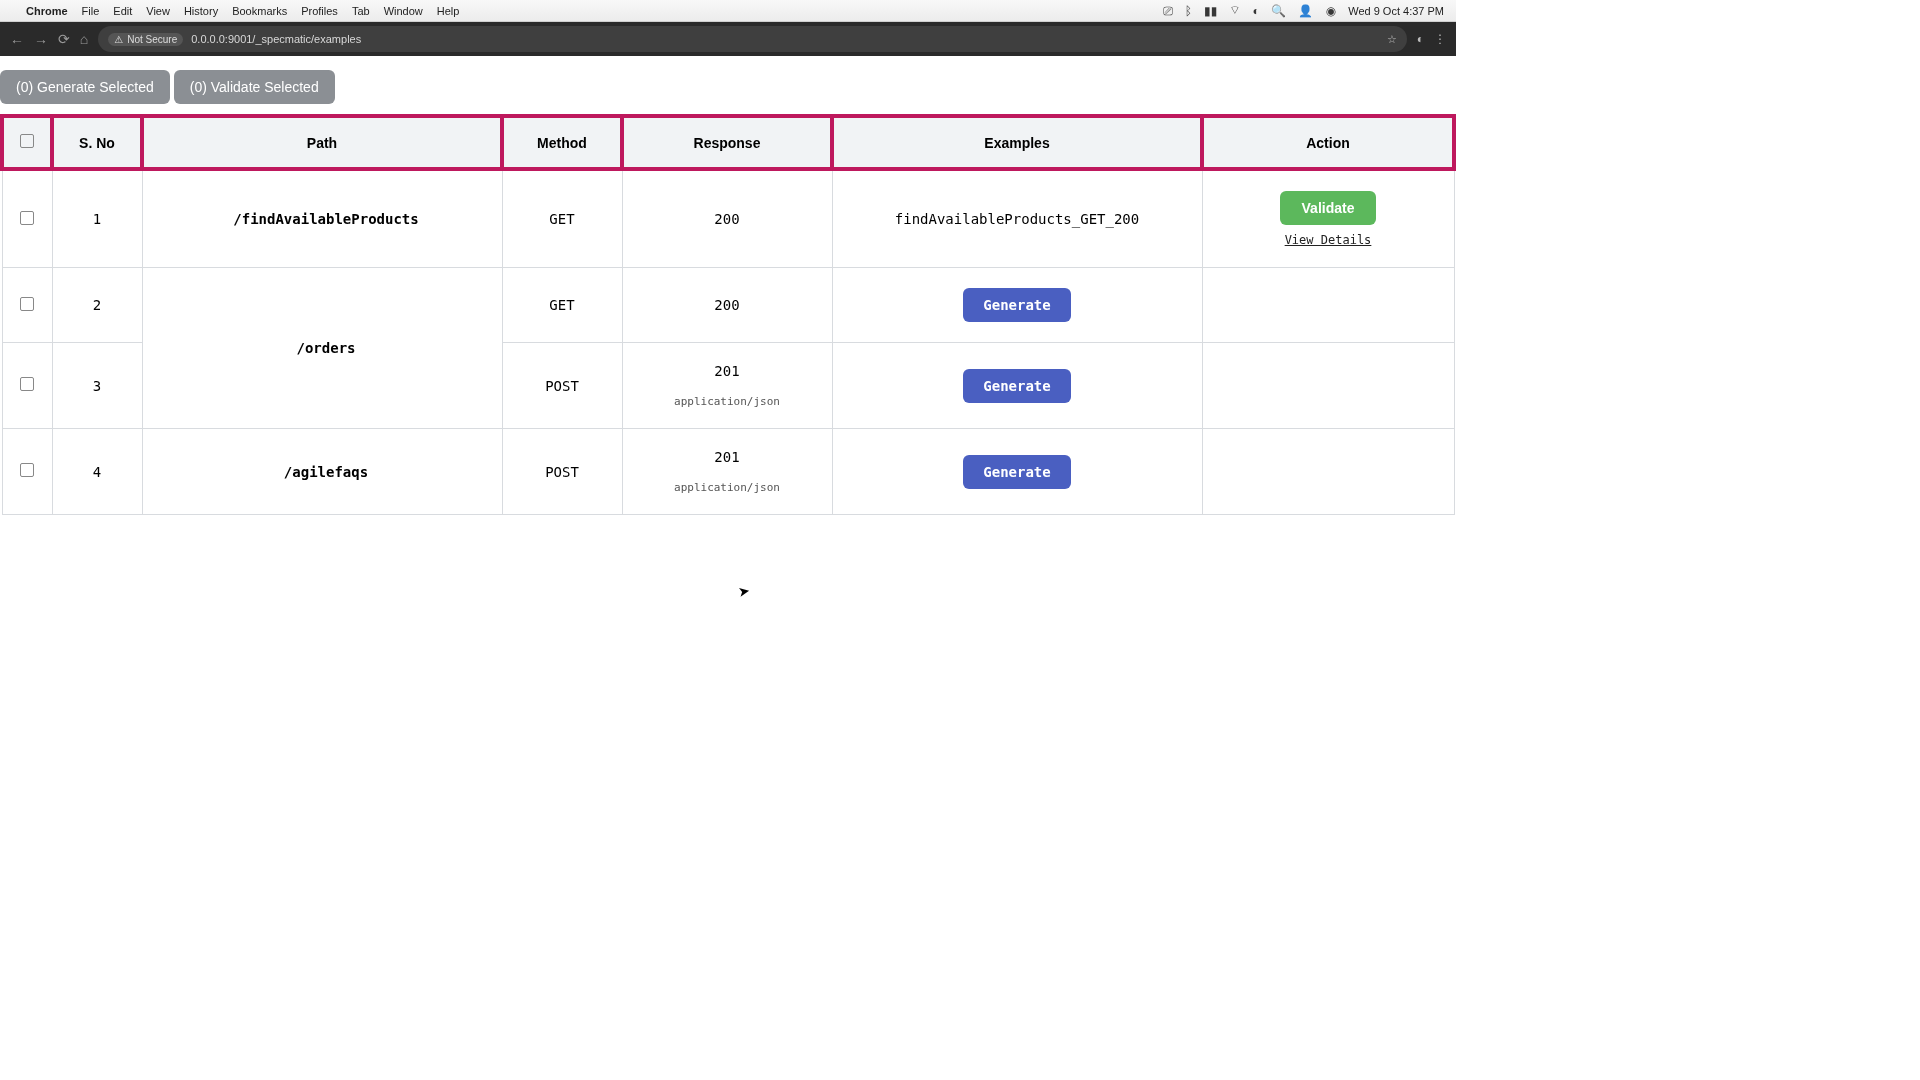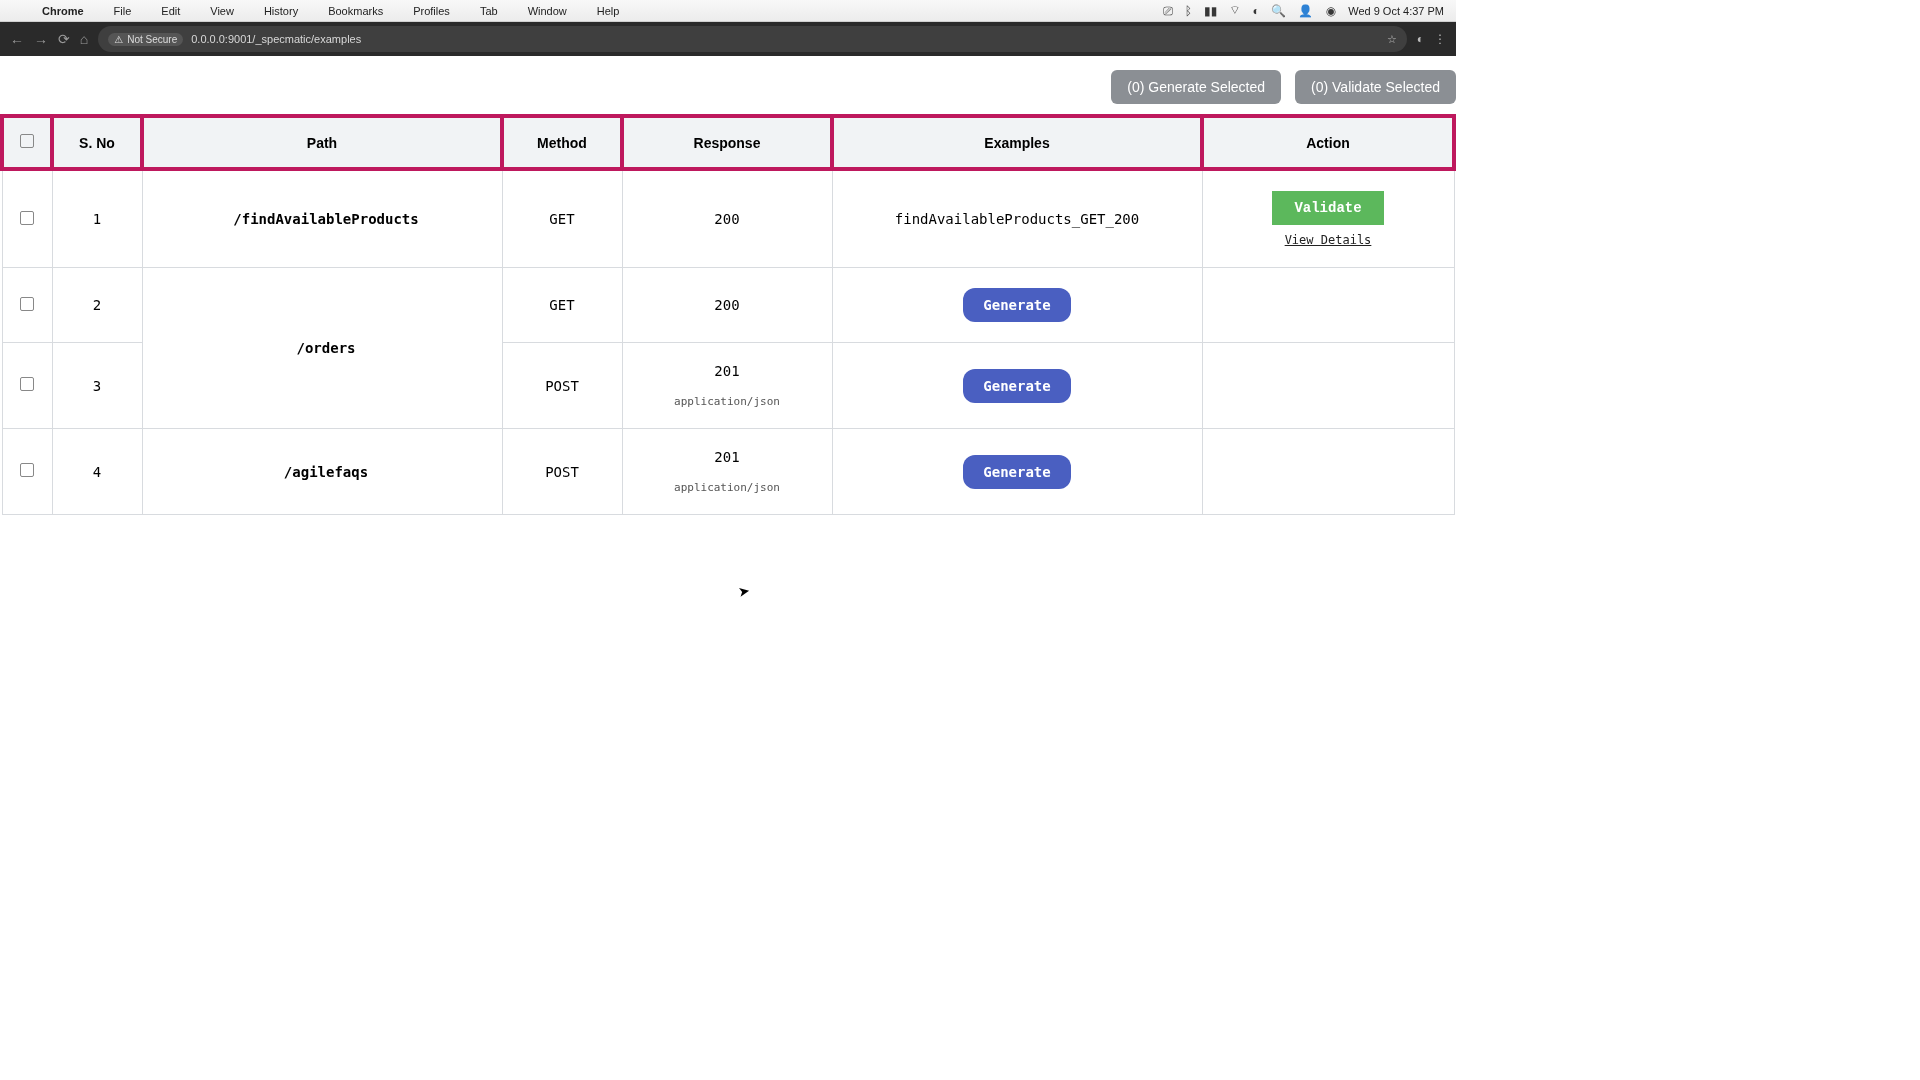--- a/index.html
+++ b/index.html
@@ -16,21 +16,21 @@
   height: 22px;
   background: linear-gradient(#f8f8f8, #ececec);
   display: flex;
   align-items: center;
   justify-content: space-between;
   font-size: 11px;
   padding: 0 12px;
   border-bottom: 1px solid #d0d0d0;
   color: #222;
 }
-.menubar-left { display: flex; align-items: center; gap: 30px; }
+.menubar-left { display: flex; align-items: center; gap: 14px; }
 .menubar-left .apple { font-size: 13px; }
 .menubar-left .appname { font-weight: 600; }
 .menubar-right { display: flex; align-items: center; gap: 12px; }
 .menubar-right .icn { font-size: 12px; opacity: .9; }
 
 
 .browser-chrome { background: #2a2a2a; }
 .tabstrip {
   height: 34px;
   display: flex;
@@ -103,22 +103,22 @@
 }
 .page-path {
   text-align: center;
   font-size: 11px;
   color: #333;
   margin-top: 6px;
   font-family: ui-monospace, "SF Mono", Menlo, monospace;
 }
 .top-buttons {
   display: flex;
-  justify-content: flex-end;
-  gap: 14px;
+  justify-content: flex-start;
+  gap: 4px;
   margin: 14px 0 10px;
 }
 .btn-gray {
   background: #8b8f94;
   color: #fff;
   border: none;
   padding: 9px 16px;
   font-size: 14px;
   border-radius: 6px;
   font-weight: 500;
@@ -164,32 +164,32 @@
 
 .sub { font-size: 11px; color: #555; display: block; margin-top: 16px; }
 
 .btn-blue {
   background: #4a5fc1;
   color: #fff;
   border: none;
   padding: 9px 20px;
   font-size: 14px;
   font-weight: 600;
-  border-radius: 12px;
+  border-radius: 6px;
   font-family: ui-monospace, Menlo, monospace;
 }
 .btn-green {
   background: #5cb85c;
   color: #fff;
   border: none;
   padding: 9px 22px;
   font-size: 14px;
   font-weight: 700;
-  border-radius: 0;
-  font-family: Liberation Mono, monospace;
+  border-radius: 6px;
+  font-family: Liberation Sans, sans-serif;
 }
 .view-details {
   display: block;
   margin-top: 8px;
   font-size: 12px;
   color: #222;
   text-decoration: underline;
   font-family: ui-monospace, Menlo, monospace;
 }
 

